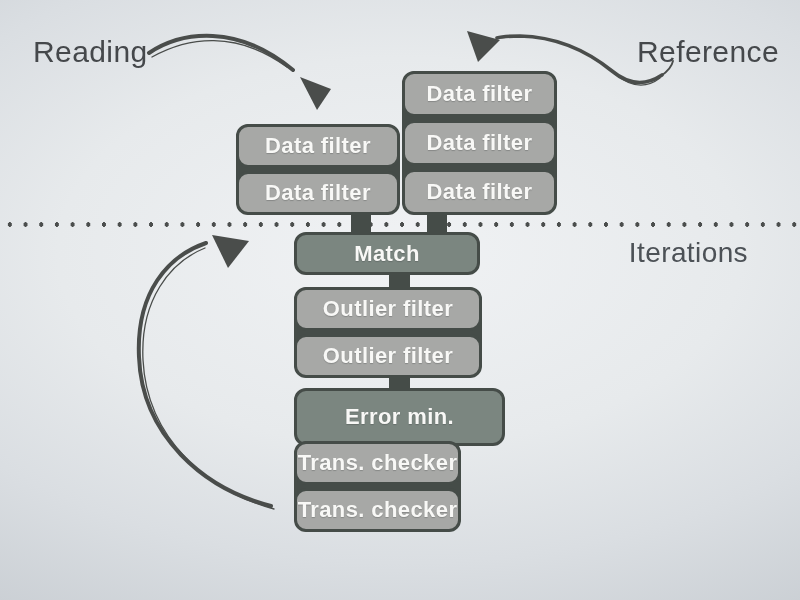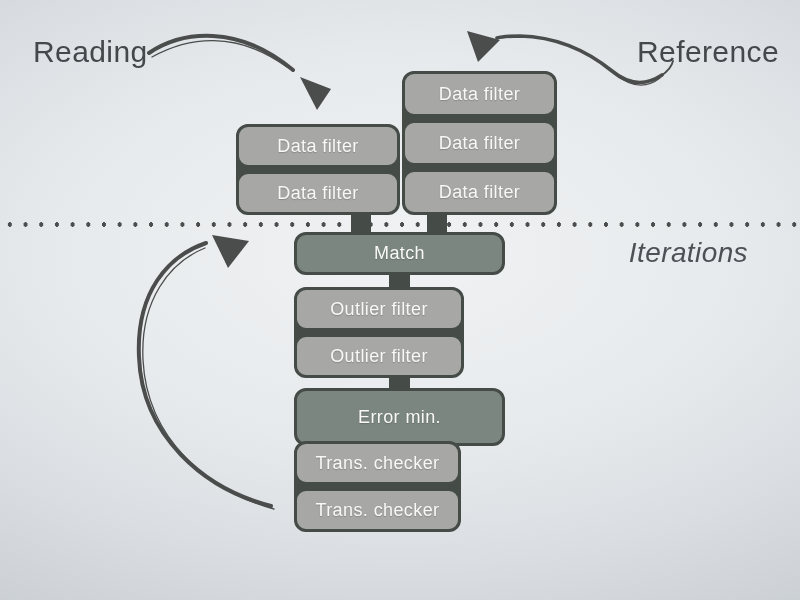--- a/index.html
+++ b/index.html
@@ -9,35 +9,35 @@
   html,body{margin:0;padding:0;}
   .canvas{
     position:relative;width:800px;height:600px;overflow:hidden;
     background:radial-gradient(ellipse 95% 72% at 50% 42%, #f0f2f4 0%, #e7eaec 45%, #dadee2 72%, #c9ced3 100%);
     font-family:"Liberation Sans", sans-serif;
   }
   .slide-label{
     position:absolute;color:var(--label-text);font-size:30px;font-weight:400;
     letter-spacing:.4px;z-index:2;white-space:nowrap;
   }
-  .iterations{font-style:italic;font-size:28px;color:#4c5156;}
+  .iterations{font-size:28px;color:#4c5156;}
   .dotted{
     position:absolute;left:0;top:219px;width:800px;height:11px;z-index:1;
     background-image:radial-gradient(circle 2.2px at 50% 50%, #4b4e4d 97%, rgba(75,78,77,0) 100%);
     background-size:15.7px 11px;background-position:2px 0;
   }
   .stack{
     position:absolute;background:var(--frame);border-radius:15px;
     display:flex;flex-direction:column;gap:3px;z-index:3;box-sizing:border-box;
   }
   .box{
     box-sizing:border-box;border:3px solid var(--frame);border-radius:12px;
     background:var(--box-light);color:var(--box-text);
     display:flex;align-items:center;justify-content:center;
-    font-size:18px;letter-spacing:.4px;text-shadow:0 1px 1px rgba(40,45,42,.25);
+    font-size:22px;letter-spacing:.4px;text-shadow:0 1px 1px rgba(40,45,42,.25);font-weight:bold;
   }
   .stack .box{flex:1;}
   .box.solo{position:absolute;z-index:3;}
   .box.dark{background:var(--box-dark);}
   .tab{position:absolute;background:var(--frame);z-index:2;}
   .arrows{position:absolute;left:0;top:0;z-index:1;pointer-events:none;}
 </style>
 </head>
 <body>
 
@@ -75,25 +75,25 @@
 
   <div class="stack" style="left:402px;top:71px;width:155px;height:144px;">
     <div class="box">Data filter</div>
     <div class="box">Data filter</div>
     <div class="box">Data filter</div>
   </div>
 
   <div class="tab" style="left:351px;top:212px;width:20px;height:24px;"></div>
   <div class="tab" style="left:427px;top:212px;width:20px;height:24px;"></div>
 
-  <div class="box dark solo" style="left:294px;top:232px;width:211px;height:43px;">Match</div>
+  <div class="box dark solo" style="left:294px;top:232px;width:186px;height:43px;">Match</div>
 
   <div class="tab" style="left:389px;top:273px;width:21px;height:17px;"></div>
 
-  <div class="stack" style="left:294px;top:287px;width:170px;height:91px;">
+  <div class="stack" style="left:294px;top:287px;width:188px;height:91px;">
     <div class="box">Outlier filter</div>
     <div class="box">Outlier filter</div>
   </div>
 
   <div class="tab" style="left:389px;top:376px;width:21px;height:14px;"></div>
 
   <div class="box dark solo" style="left:294px;top:388px;width:211px;height:58px;">Error min.</div>
 
   <div class="tab" style="left:389px;top:428px;width:21px;height:15px;"></div>
 

